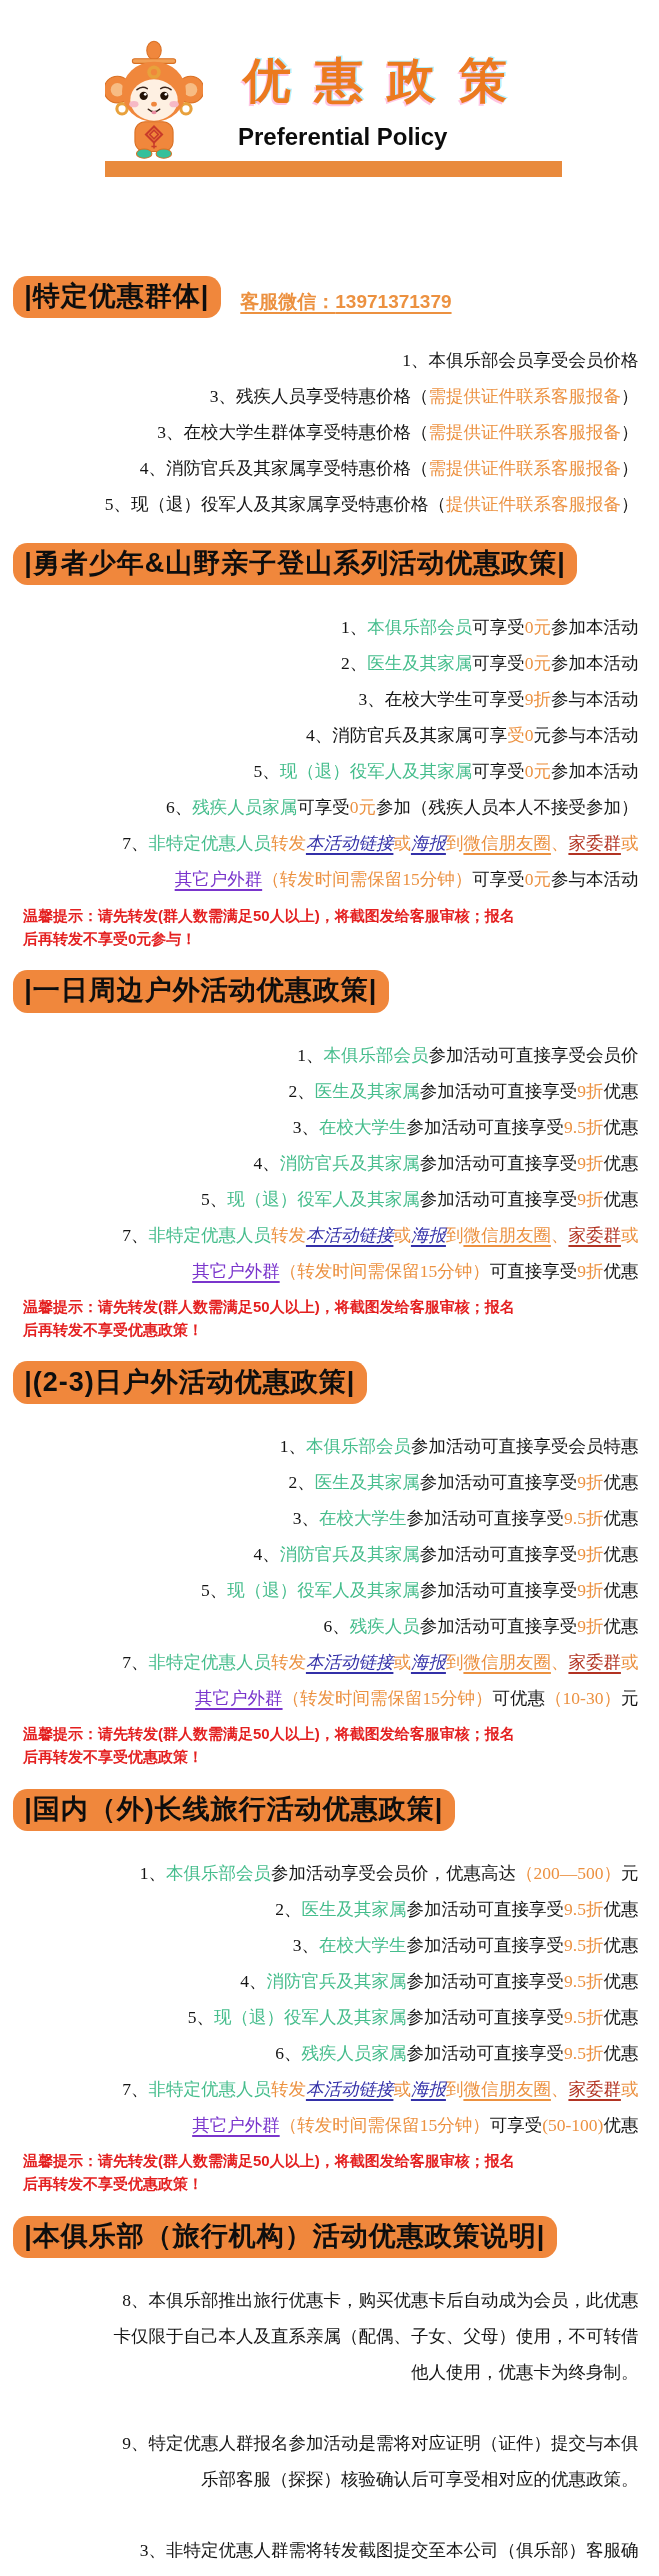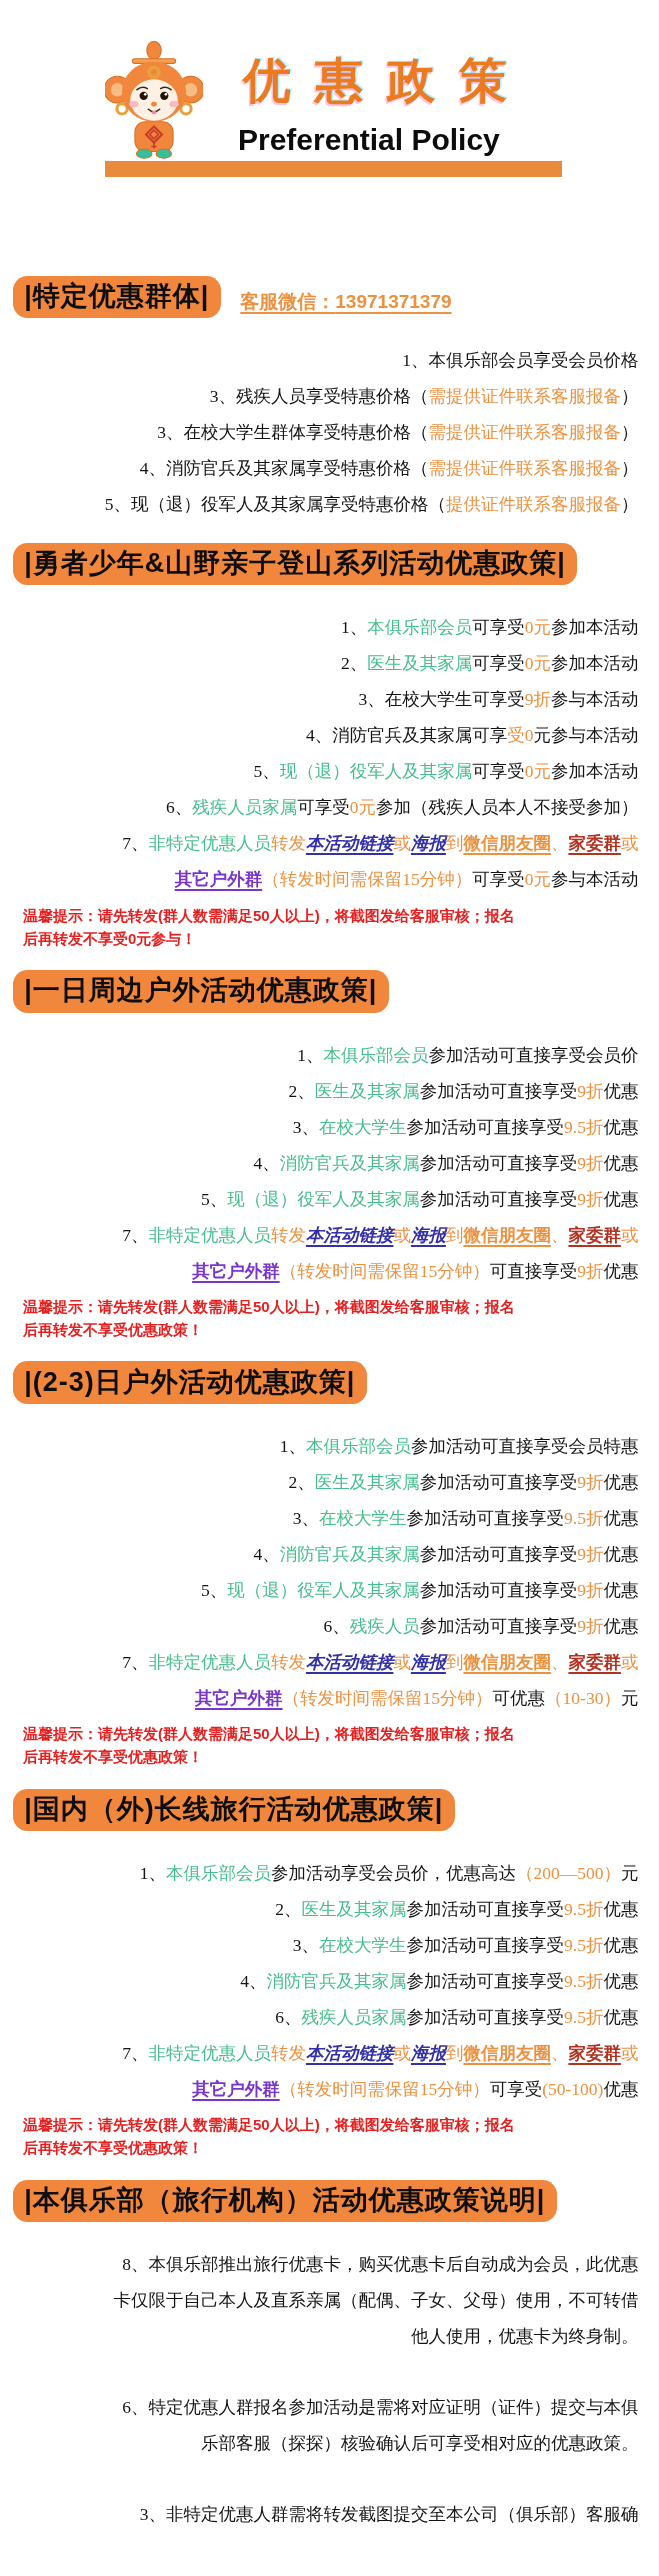--- a/index.html
+++ b/index.html
@@ -32,21 +32,21 @@
   .mascot{position:absolute;left:105px;top:40px;width:98px;height:120px;}
   .title-cn{
     position:absolute;left:243px;top:49px;margin:0;
     font-family:Liberation Mono, monospace;
     font-size:48px;font-weight:900;color:#EC7A1F;letter-spacing:24px;white-space:nowrap;
     text-shadow:-1.5px 1.5px 0 rgba(255,64,160,.30), 1.5px -1px 0 rgba(0,210,255,.30);
   }
   .title-en{
     position:absolute;left:238px;top:123px;
     font-family:"Liberation Sans","DejaVu Sans",sans-serif;
-    font-size:30px;font-weight:700;color:#0c0c0c;letter-spacing:0;white-space:nowrap;
+    font-size:24px;font-weight:700;color:#0c0c0c;letter-spacing:0;white-space:nowrap;
   }
   .header-bar{position:absolute;left:105px;top:161px;width:457px;height:15.5px;background:var(--bar-orange);}
 
   
   main{display:block;}
   .badge-row{display:flex;align-items:flex-end;margin:20.6px 0 0 13px;}
   .section.first .badge-row{margin-top:98px;}
   .badge{
     display:inline-block;background:var(--badge-orange);color:#0e0e0e;
     font-family:"Liberation Sans","DejaVu Sans",sans-serif;
@@ -69,21 +69,21 @@
     font-family:"Liberation Sans","DejaVu Sans",sans-serif;
     font-size:15px;font-weight:800;line-height:23px;color:var(--red);
   }
   .seg{white-space:pre-wrap;}
   .c-green{color:var(--green);}
   .c-orange{color:var(--orange-text);}
   .c-blue{color:var(--blue);}
   .c-purple{color:var(--purple);}
   .c-darkred{color:var(--darkred);}
   .u{text-decoration:underline;text-underline-offset:3.6px;text-decoration-thickness:1.5px;}
-  .b{font-weight:700;}
+  .b{font-weight:400;}
   .i{font-style:italic;}
 </style>
 </head>
 <body>
 
 <div class="page">
 
   <header>
     <div class="mascot">
       <svg viewBox="0 0 190 232" width="98" height="120" aria-hidden="true">
@@ -196,31 +196,32 @@
       </section>
       <section class="section">
         <div class="badge-row">
           <span class="badge">|国内（外)长线旅行活动优惠政策|</span>
         </div>
         <div class="items">
           <p class="item"><span class="seg">1、</span><span class="seg c-green">本俱乐部会员</span><span class="seg">参加活动享受会员价，优惠高达</span><span class="seg c-orange">（200—500）</span><span class="seg">元</span></p>
           <p class="item"><span class="seg">2、</span><span class="seg c-green">医生及其家属</span><span class="seg">参加活动可直接享受</span><span class="seg c-orange">9.5折</span><span class="seg">优惠</span></p>
           <p class="item"><span class="seg">3、</span><span class="seg c-green">在校大学生</span><span class="seg">参加活动可直接享受</span><span class="seg c-orange">9.5折</span><span class="seg">优惠</span></p>
           <p class="item"><span class="seg">4、</span><span class="seg c-green">消防官兵及其家属</span><span class="seg">参加活动可直接享受</span><span class="seg c-orange">9.5折</span><span class="seg">优惠</span></p>
+          <p class="item"><span class="seg">5、</span><span class="seg c-green">现（退）役军人及其家属</span><span class="seg">参加活动可直接享受</span><span class="seg c-orange">9.5折</span><span class="seg">优惠</span></p>
           <p class="item"><span class="seg">6、</span><span class="seg c-green">残疾人员家属</span><span class="seg">参加活动可直接享受</span><span class="seg c-orange">9.5折</span><span class="seg">优惠</span></p>
           <p class="item"><span class="seg">7、</span><span class="seg c-green">非特定优惠人员</span><span class="seg c-orange">转发</span><span class="seg c-blue u b i">本活动链接</span><span class="seg c-orange">或</span><span class="seg c-blue u b i">海报</span><span class="seg c-orange">到</span><span class="seg c-orange u b">微信朋友圈</span><span class="seg c-orange">、</span><span class="seg c-darkred u b">家委群</span><span class="seg c-orange">或</span><br><span class="seg c-purple u b">其它户外群</span><span class="seg c-orange">（转发时间需保留15分钟）</span><span class="seg">可享受</span><span class="seg c-orange">(50-100)</span><span class="seg">优惠</span></p>
         </div>
         <p class="tip"><span>温馨提示：请先转发(群人数需满足50人以上)，将截图发给客服审核；报名</span><br><span>后再转发不享受优惠政策！</span></p>
       </section>
       <section class="section spread">
         <div class="badge-row">
           <span class="badge">|本俱乐部（旅行机构）活动优惠政策说明|</span>
         </div>
         <div class="items">
           <p class="item"><span class="seg">8、本俱乐部推出旅行优惠卡，购买优惠卡后自动成为会员，此优惠</span><br><span class="seg">卡仅限于自己本人及直系亲属（配偶、子女、父母）使用，不可转借</span><br><span class="seg">他人使用，优惠卡为终身制。</span></p>
-          <p class="item"><span class="seg">6、特定优惠人群报名参加活动是需将对应证明（证件）提交与本俱</span><br><span class="seg">乐部客服（探探）核验确认后可享受相对应的优惠政策。</span></p>
+          <p class="item"><span class="seg">9、特定优惠人群报名参加活动是需将对应证明（证件）提交与本俱</span><br><span class="seg">乐部客服（探探）核验确认后可享受相对应的优惠政策。</span></p>
           <p class="item"><span class="seg">3、非特定优惠人群需将转发截图提交至本公司（俱乐部）客服确</span><br></p>
         </div>
       </section>
     </main>
 
 </div>
 
 
 </body></html>

